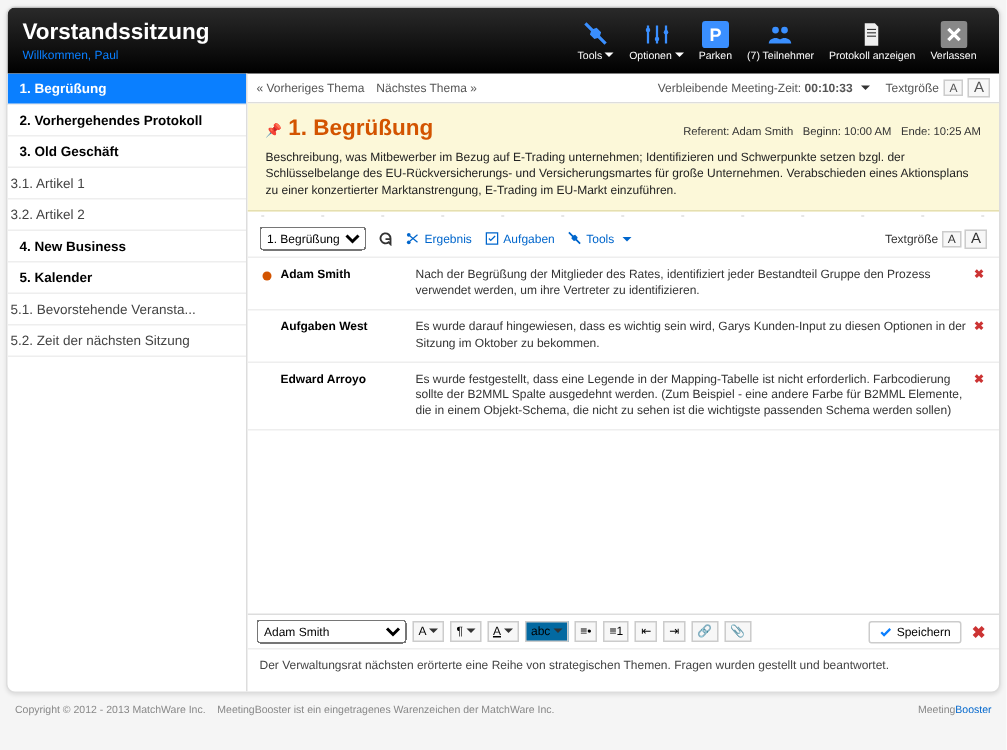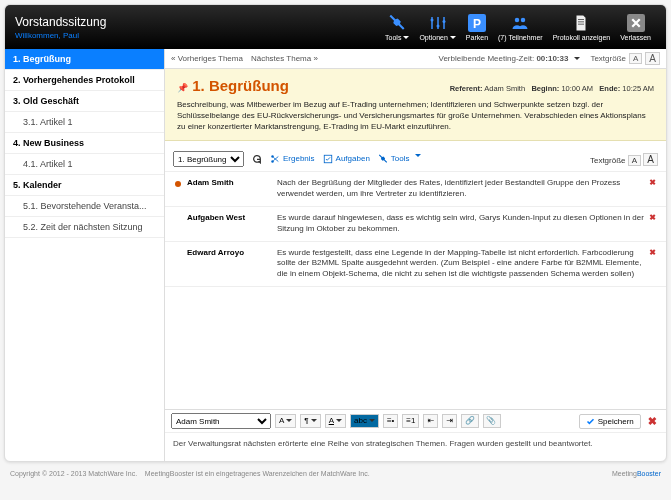--- a/index.html
+++ b/index.html
@@ -1,46 +1,46 @@
 <!DOCTYPE html>
 <html><head>
 <meta charset="utf-8">
 <style>
 *{box-sizing:border-box;margin:0;padding:0;font-family:Arial,Helvetica,sans-serif}
 body{background:#f5f5f5;width:671px;height:500px;overflow:hidden;font-size:9px}
 .frame{background:#fff;border:1px solid #ddd;border-radius:6px;margin:4px;box-shadow:0 1px 3px rgba(0,0,0,.1);overflow:hidden}
 .header{background:linear-gradient(#2a2a2a,#000);color:#fff;height:44px;display:flex;align-items:center;padding:0 10px}
-.htitle{font-size:12px;font-weight:normal}
+.htitle{font-size:15px;font-weight:bold}
 .hwelcome{font-size:8px;color:#3a8fff;margin-top:2px}
 .hspacer{flex:1}
 .hbtn{display:flex;flex-direction:column;align-items:center;margin:0 5px;font-size:7px;color:#fff;cursor:pointer}
 .hbtn svg{width:18px;height:18px}
 .hbtn .lbl{margin-top:2px}
 .caret{width:0;height:0;border-left:3px solid transparent;border-right:3px solid transparent;border-top:3px solid #fff;display:inline-block;margin-left:2px;vertical-align:middle}
 .body{display:flex;height:412px}
 .sidebar{width:160px;border-right:1px solid #ddd;overflow:hidden}
 .sitem{padding:5px 8px;font-size:9px;border-bottom:1px solid #eee;cursor:pointer}
 .sitem.bold{font-weight:bold}
 .sitem.active{background:#0a7fff;color:#fff}
-.sitem.indent{padding-left:18px;color:#444}
+.sitem.indent{padding-left:2px;color:#444}
 .main{flex:1;display:flex;flex-direction:column;overflow:hidden}
 .topbar{display:flex;align-items:center;font-size:8px;padding:3px 6px;border-bottom:1px solid #ddd;color:#555}
 .topbar .nav{cursor:pointer;margin-right:8px}
 .topbar .tsz{margin-left:4px;display:flex;align-items:center;gap:3px}
 .tszbtn{border:1px solid #ccc;padding:0 3px;background:#f7f7f7;cursor:pointer;font-size:8px}
 .topicbox{background:#fcf8d9;border-bottom:1px solid #e5dfb0;padding:8px 12px}
 .topichead{display:flex;align-items:baseline;margin-bottom:6px}
 .topichead h1{color:#d35400;font-size:15px;font-weight:bold}
 .topicmeta{margin-left:auto;font-size:7.5px;color:#333}
-.topicmeta b{font-weight:bold}
+.topicmeta b{font-weight:normal}
 .topicdesc{font-size:8px;line-height:1.35;font-weight:normal;color:#222}
 .handles{height:6px;background-image:radial-gradient(#ccc 1px,transparent 1px);background-size:40px 6px;background-repeat:repeat-x;background-position:center}
 .toolbar2{display:flex;align-items:center;gap:8px;padding:4px 8px;font-size:8px;color:#333;border-bottom:1px solid #eee}
 .toolbar2 select{font-size:8px;height:16px}
-.toolbar2 .tb2btn{display:flex;align-items:flex-start;gap:3px;color:#06c;cursor:pointer}
+.toolbar2 .tb2btn{display:flex;align-items:center;gap:3px;color:#06c;cursor:pointer}
 .toolbar2 svg{width:10px;height:10px}
 .notes{flex:1;overflow:auto}
 .note{display:flex;padding:6px 10px;border-bottom:1px solid #eee;font-size:8px}
 .note .bullet{width:6px;height:6px;background:#d35400;border-radius:50%;margin:3px 6px 0 0;flex-shrink:0}
 .note.nob .bullet{visibility:hidden}
 .note .author{width:90px;font-weight:bold;flex-shrink:0}
 .note .text{flex:1;color:#333;line-height:1.35}
 .note .del{color:#c33;font-weight:bold;cursor:pointer;margin-left:5px}
 .editor{border-top:1px solid #ddd}
 .edtoolbar{display:flex;align-items:center;gap:4px;padding:3px 6px;font-size:8px;border-bottom:1px solid #eee}
@@ -117,22 +117,22 @@
       <div class="lbl">Verlassen</div>
     </div>
   </div>
 
   <div class="body">
     <div class="sidebar" id="sidebar">
         <div class="sitem bold active">1. Begrüßung</div>
         <div class="sitem bold">2. Vorhergehendes Protokoll</div>
         <div class="sitem bold">3. Old Geschäft</div>
         <div class="sitem indent">3.1. Artikel 1</div>
+        <div class="sitem indent">3.2. Artikel 2</div>
         <div class="sitem bold">4. New Business</div>
-        <div class="sitem indent">4.1. Artikel 1</div>
         <div class="sitem bold">5. Kalender</div>
         <div class="sitem indent">5.1. Bevorstehende Veransta...</div>
         <div class="sitem indent">5.2. Zeit der nächsten Sitzung</div>
       </div>
 
     <div class="main">
       <div class="topbar">
         <span class="nav">« Vorheriges Thema</span>
         <span class="nav">Nächstes Thema »</span>
         <div class="hspacer"></div>

